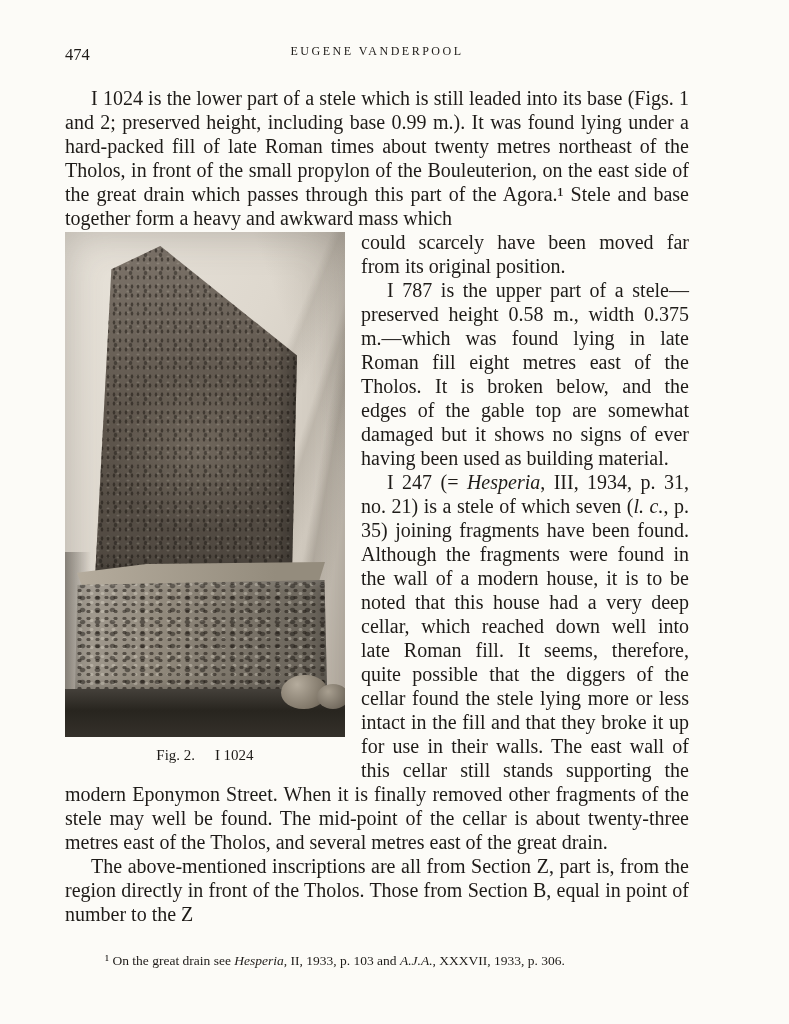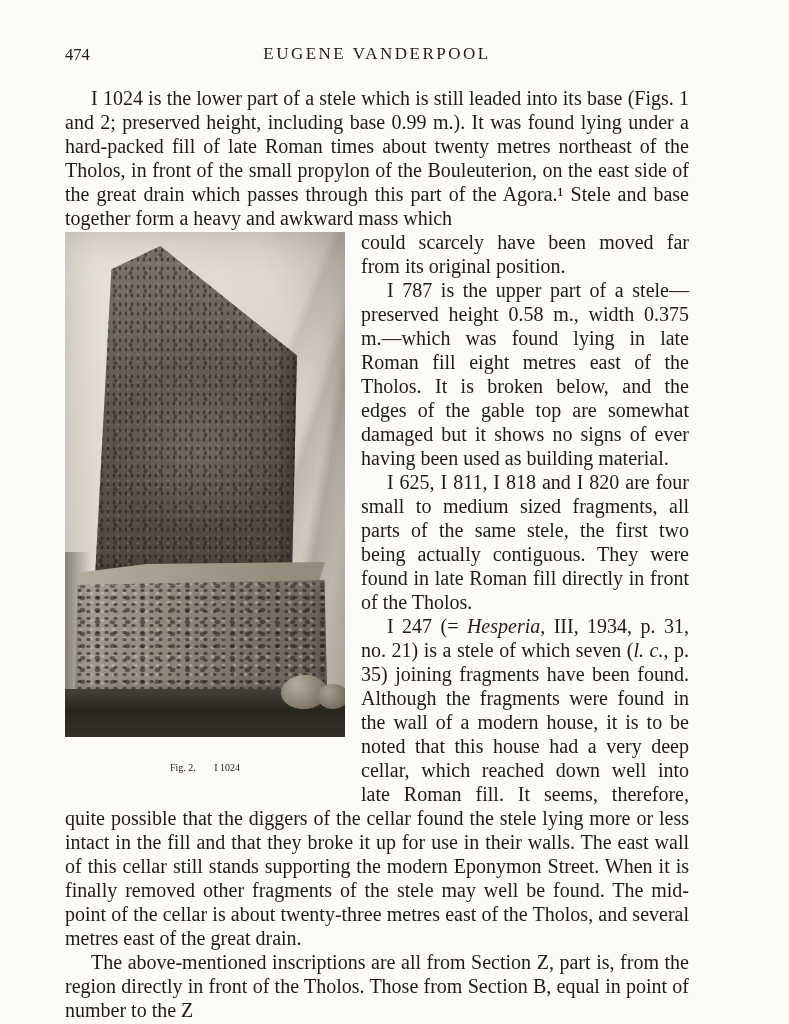--- a/index.html
+++ b/index.html
@@ -15,21 +15,21 @@
     font-family: "Liberation Serif", "DejaVu Serif", serif;
     color: #1e1b18;
     overflow: hidden;
   }
 
   
   .page-header { position: relative; height: 24px; margin-bottom: 18px; }
   .page-number { position: absolute; left: 0; top: 1px; font-size: 16.5px; }
   .running-title {
     display: block; text-align: center;
-    font-size: 17px; letter-spacing: 2.5px;
+    font-size: 12px; letter-spacing: 2.5px;
   }
 
   
   .article-body p {
     margin: 0;
     font-size: 20px;
     line-height: 24px;
     text-align: justify;
   }
   .article-body p.indent { text-indent: 26px; }
@@ -101,23 +101,23 @@
     position: absolute; left: 216px; top: 443px; width: 46px; height: 34px;
     border-radius: 52% 46% 50% 48%;
     background: radial-gradient(circle at 35% 28%, #b5ac9d, #7d7466 70%, #574f44);
   }
   .pebble-2 {
     position: absolute; left: 252px; top: 452px; width: 32px; height: 25px;
     border-radius: 50%;
     background: radial-gradient(circle at 35% 30%, #a89f90, #6c6458 78%);
   }
   .photo-caption {
-    margin-top: 21px;
+    margin-top: 8px;
     text-align: center;
-    font-size: 10px;
+    font-size: 15px;
     line-height: 20px;
   }
   .photo-caption .cap-num { margin-left: 16px; }
 
   
   .footnote-block { clear: none; margin-top: 26px; }
   .footnote-block p {
     font-size: 13.5px;
     line-height: 18px;
     text-align: left;
@@ -153,21 +153,20 @@
       <figcaption class="photo-caption">
         <span>Fig. 2.</span>
         <span class="cap-num">I 1024</span>
       </figcaption>
     </figure>
 
     <p class="noindent">could scarcely have been moved far from its original position.</p>
 
     <p class="indent">I 787 is the upper part of a stele—preserved height 0.58 m., width 0.375 m.—which was found lying in late Roman fill eight metres east of the Tholos.  It is broken below, and the edges of the gable top are somewhat damaged but it shows no signs of ever having been used as building material.</p>
 
-    <p class="indent">I 625, I 811, I 818 and I 820 are four small to medium sized fragments, all parts of the same stele, the first two being actually contiguous.  They were found in late Roman fill directly in front of the Tholos.</p>
 
     <p class="indent"><span>I 247 (= </span><i>Hesperia</i><span>, III, 1934, p. 31, no. 21) is a stele of which seven (</span><i>l. c.</i><span>, p. 35) joining fragments have been found.  Although the fragments were found in the wall of a modern house, it is to be noted that this house had a very deep cellar, which reached down well into late Roman fill.  It seems, therefore, quite possible that the diggers of the cellar found the stele lying more or less intact in the fill and that they broke it up for use in their walls.  The east wall of this cellar still stands supporting the modern Eponymon Street.  When it is finally removed other fragments of the stele may well be found.  The mid-point of the cellar is about twenty-three metres east of the Tholos, and several metres east of the great drain.</span></p>
 
 
     <p class="indent">The above-mentioned inscriptions are all from Section Z, part is, from the region directly in front of the Tholos.  Those from Section B, equal in point of number to the Z</p>
 
   </div>
 
   <div class="footnote-block">
     <p><span>¹ On the great drain see </span><i>Hesperia</i><span>, II, 1933, p. 103 and </span><i>A.J.A.</i><span>, XXXVII, 1933, p. 306.</span></p>

